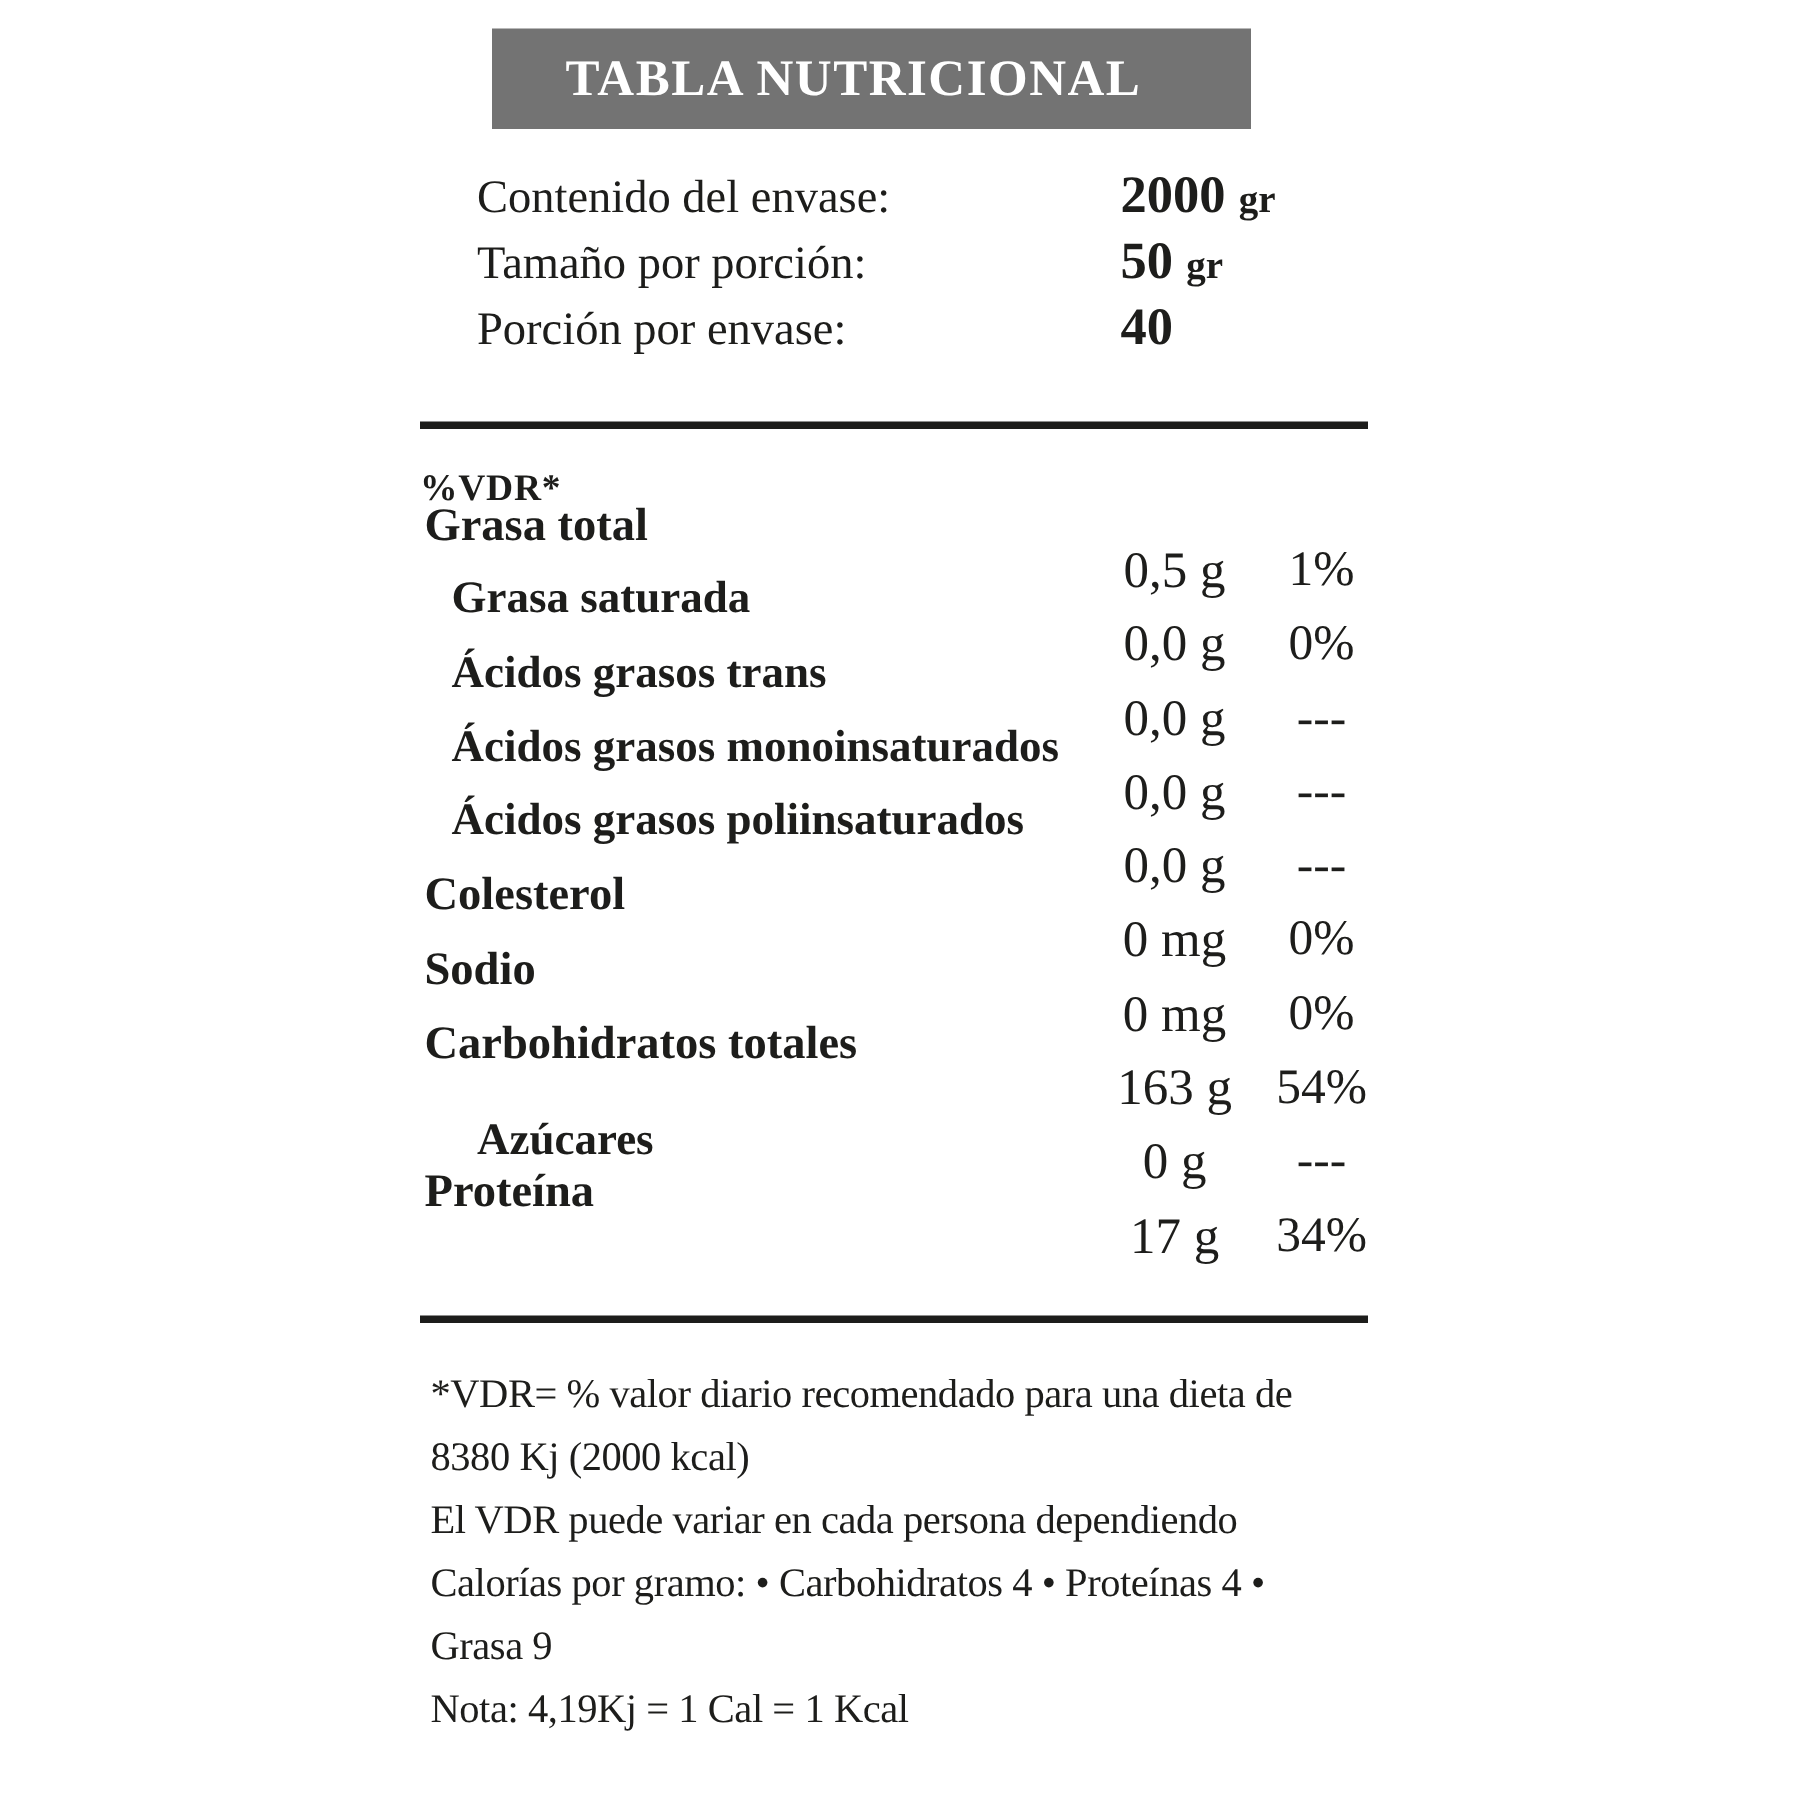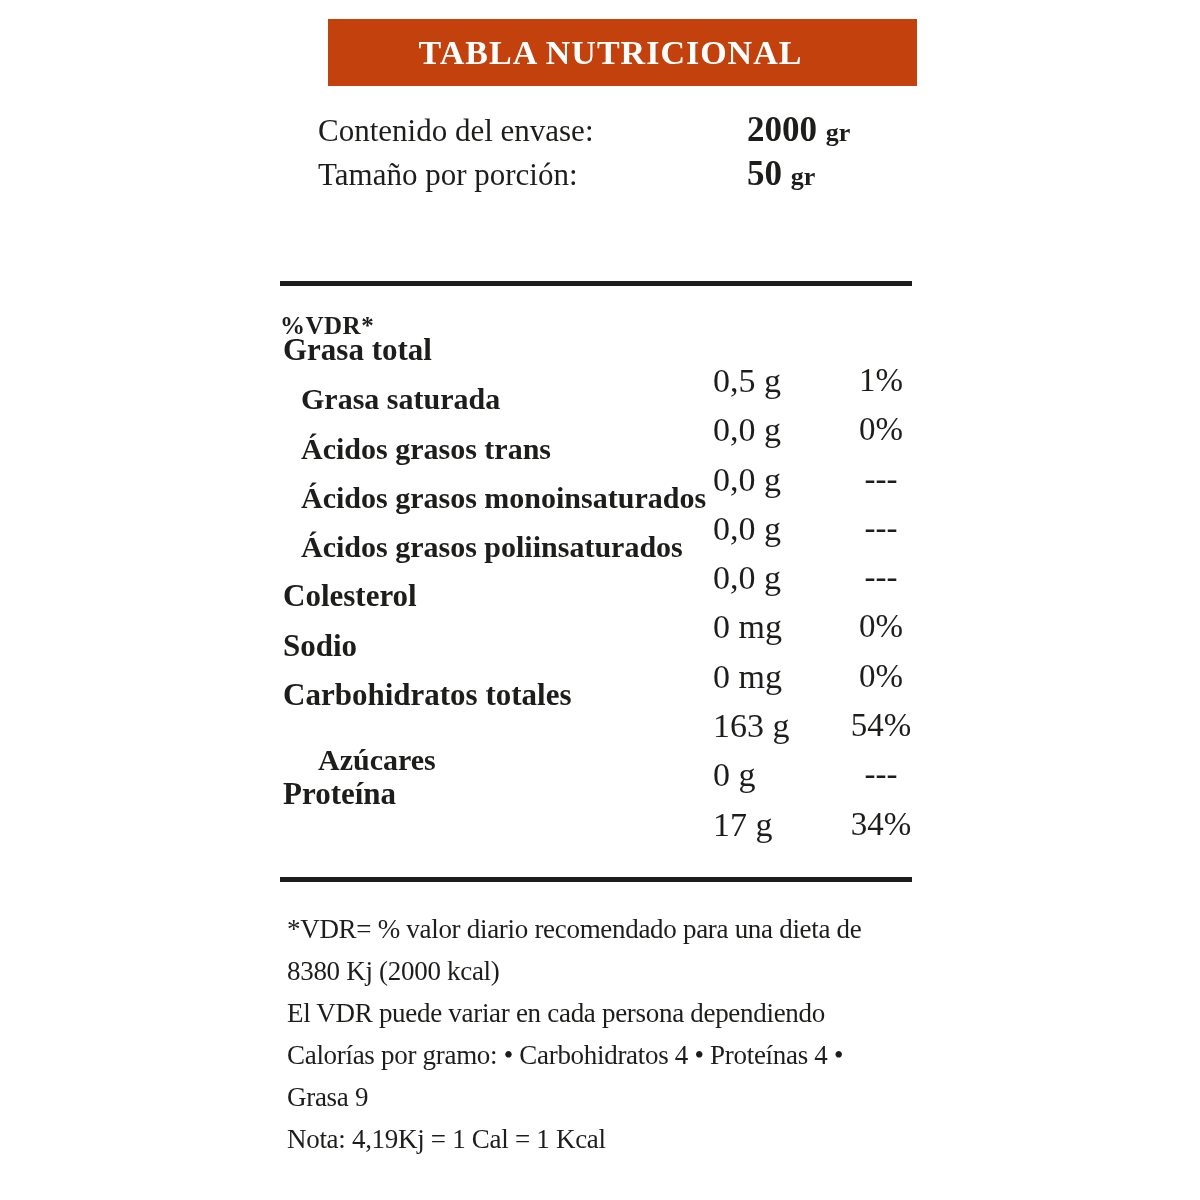--- a/index.html
+++ b/index.html
@@ -11,22 +11,22 @@
     background: #ffffff;
     font-family: "Liberation Serif", serif;
     color: #1d1d1b;
     overflow: hidden;
   }
 
   
   .header-bar {
     position: absolute;
     left: 328px; top: 19px;
-    width: 589px; height: 67px;
-    background: #c2410c;
+    width: 506px; height: 67px;
+    background: #737373;
     display: flex;
     align-items: center;
     justify-content: center;
   }
   .header-bar .title-text {
     color: #ffffff;
     font-size: 34px;
     font-weight: bold;
     letter-spacing: 1px;
     transform: translateX(-12px);
@@ -101,20 +101,21 @@
     white-space: nowrap;
     font-weight: bold;
   }
   .nrow.main .nlabel { font-weight: bold; font-size: 31px; left: 3px; }
   .nrow.sub  .nlabel { left: 21px; }
   .nrow.sub2 .nlabel { left: 38px; margin-top: 16px; }
   .namount {
     position: absolute;
     left: 433px; top: 30px;
     width: 140px;
+    text-align: center;
     font-size: 34px;
     line-height: 1;
     white-space: nowrap;
   }
   .nvdr {
     position: absolute;
     left: 568px; top: 30px;
     width: 66px;
     text-align: center;
     font-size: 33px;
@@ -145,20 +146,24 @@
   </div>
 
   <div class="package-info">
     <div class="pkg-row">
       <span class="pkg-label">Contenido del envase:</span>
       <span class="pkg-value"><span>2000</span> <span class="pkg-unit">gr</span></span>
     </div>
     <div class="pkg-row">
       <span class="pkg-label">Tamaño por porción:</span>
       <span class="pkg-value"><span>50</span> <span class="pkg-unit">gr</span></span>
+    </div>
+    <div class="pkg-row">
+      <span class="pkg-label">Porción por envase:</span>
+      <span class="pkg-value"><span>40</span></span>
     </div>
   </div>
 
   <div class="rule rule-top"></div>
 
   <div class="vdr-header">%VDR*</div>
 
   <div class="nutrition-table">
 
     <div class="nrow main">

